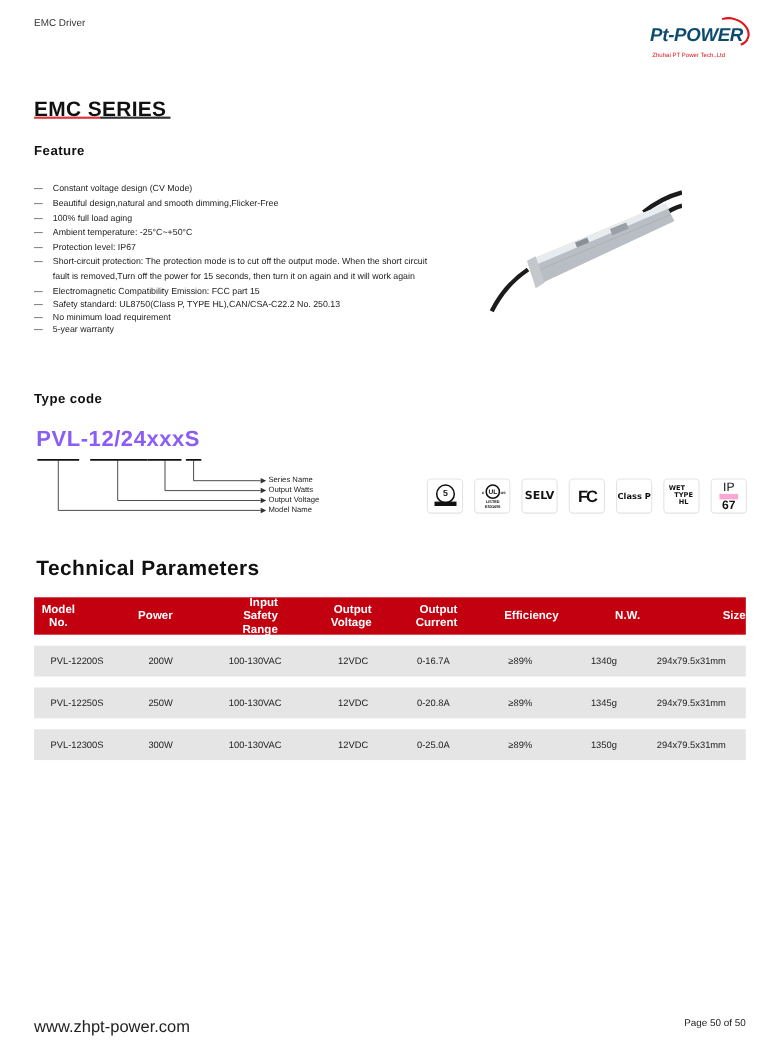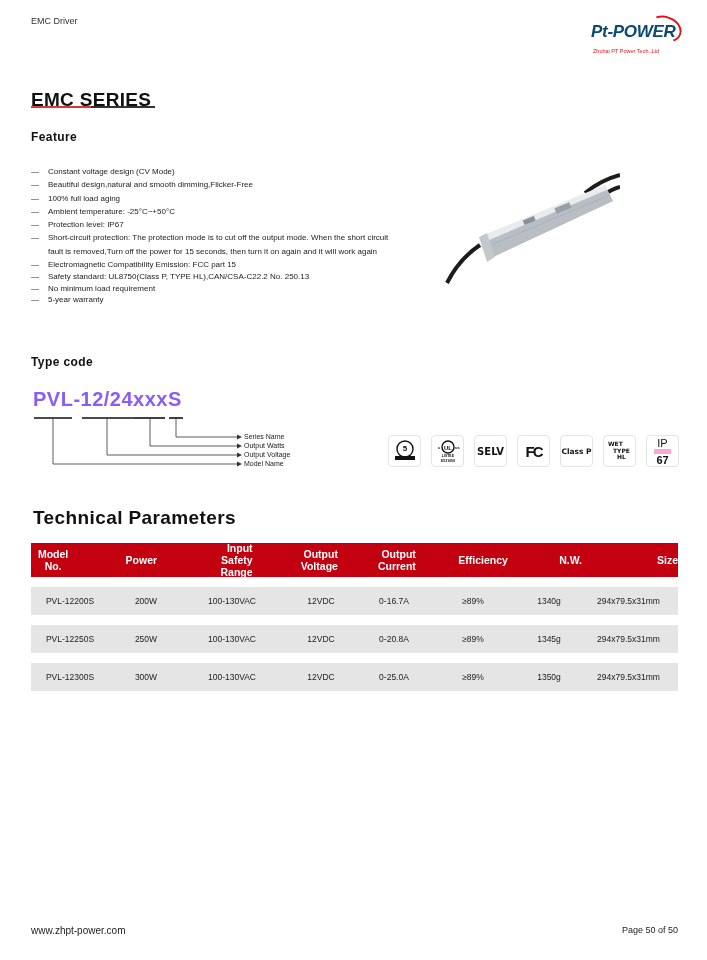--- a/index.html
+++ b/index.html
@@ -40,21 +40,21 @@
   .td { text-align: center; }
   .c0 { width: 78px; text-align: center; }
   .c1 { width: 74px; }
   .c2 { width: 98px; }
   .c3 { width: 80px; }
   .c4 { width: 66px; }
   .c5 { width: 92px; }
   .c6 { width: 60px; }
   .c7 { width: 99px; }
 
-  .footer-url { left: 31px; top: 925px; font-size: 10px; color: #222; }
+  .footer-url { left: 31px; top: 925px; font-size: 15px; color: #222; }
   .footer-page { right: 29px; top: 925px; font-size: 9px; color: #222; }
 </style>
 </head>
 <body>
 
 <div class="abs header-label">EMC Driver</div>
 <div class="abs logo">
   <div class="logo-arc"></div>
   <div class="logo-text">Pt-POWER</div>
   <div class="logo-sub">Zhuhai PT Power Tech.,Ltd</div>

